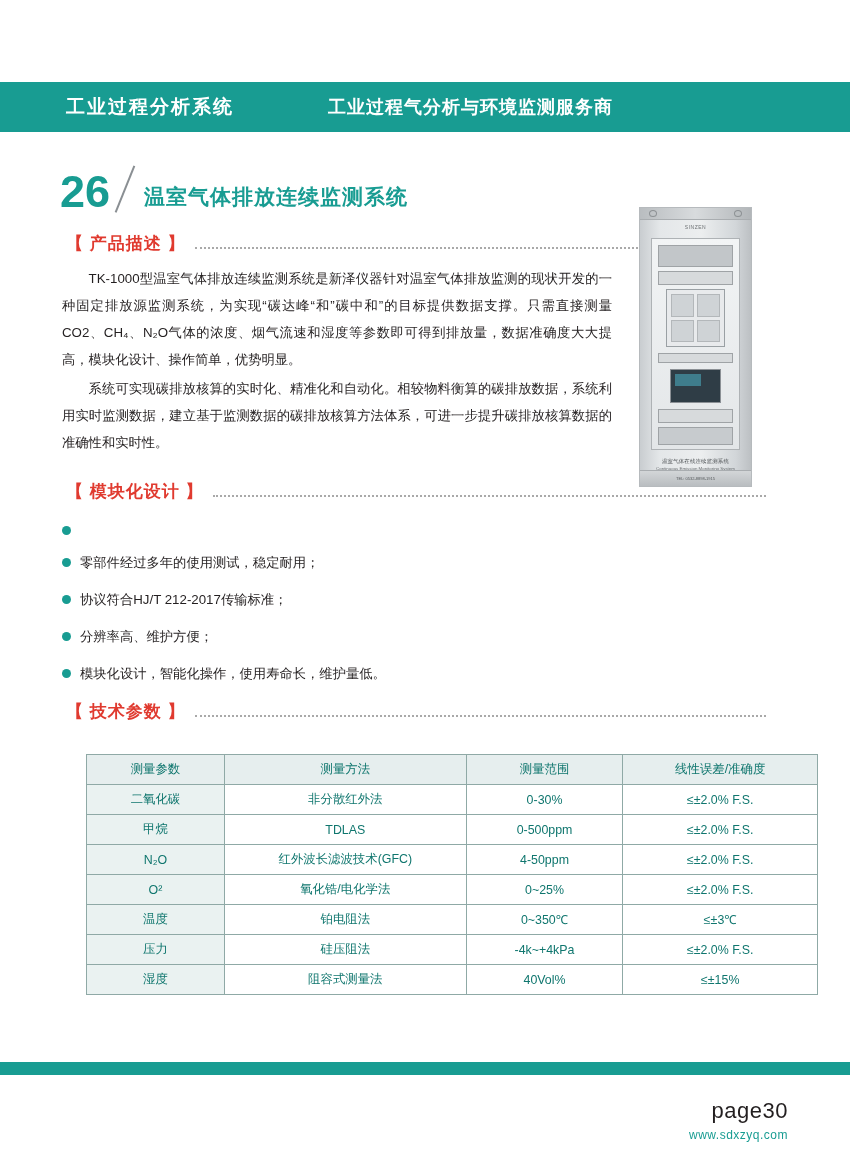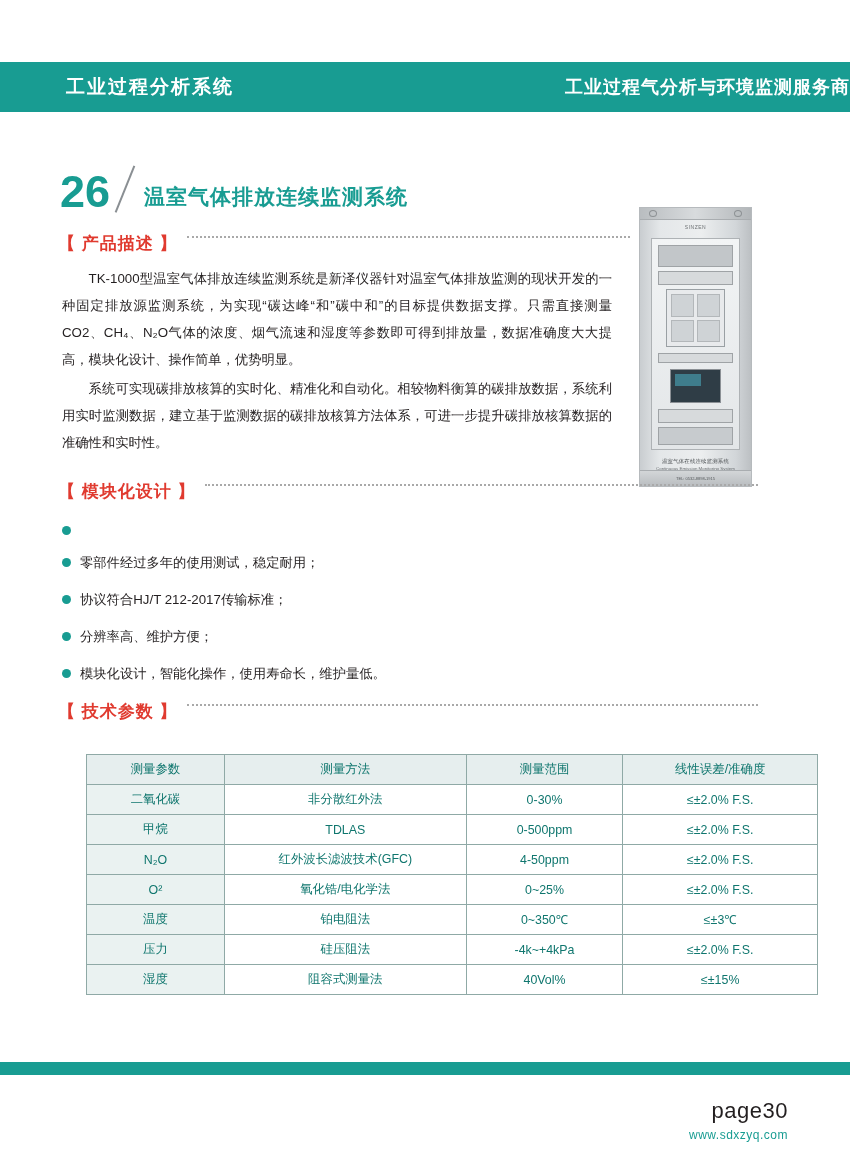--- a/index.html
+++ b/index.html
@@ -9,26 +9,25 @@
     height: 1161px;
     background: #ffffff;
     font-family: "Liberation Sans", sans-serif;
     position: relative;
     overflow: hidden;
   }
 
   
   .header-bar {
     position: absolute;
-    top: 62px; left: 0;
+    top: 82px; left: 0;
     width: 850px; height: 50px;
     background: #189c92;
     display: flex;
     align-items: center;
-    justify-content: space-between;
   }
   .header-left {
     color: #ffffff;
     font-size: 19px;
     font-weight: bold;
     letter-spacing: 2px;
     margin-left: 66px;
     white-space: nowrap;
   }
   .header-right {
@@ -73,21 +72,23 @@
     font-weight: bold;
     color: #189c92;
     letter-spacing: 1px;
     padding-bottom: 3px;
   }
 
   
   .section-head {
     position: absolute;
     display: flex;
+    align-items: center;
     width: 700px;
+    margin-left: 8px;
   }
   .section-label {
     color: #e03a2f;
     font-size: 17px;
     font-weight: bold;
     white-space: nowrap;
     letter-spacing: 1px;
   }
   .dotline {
     flex: 1;

